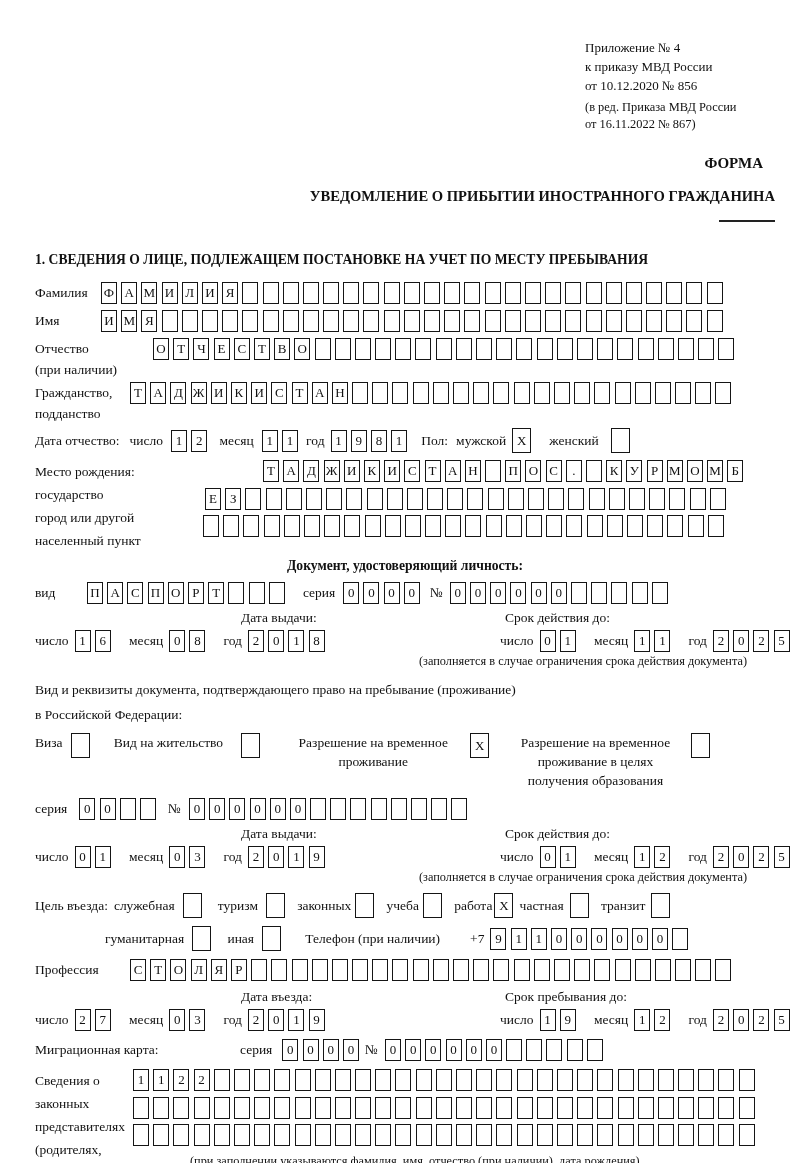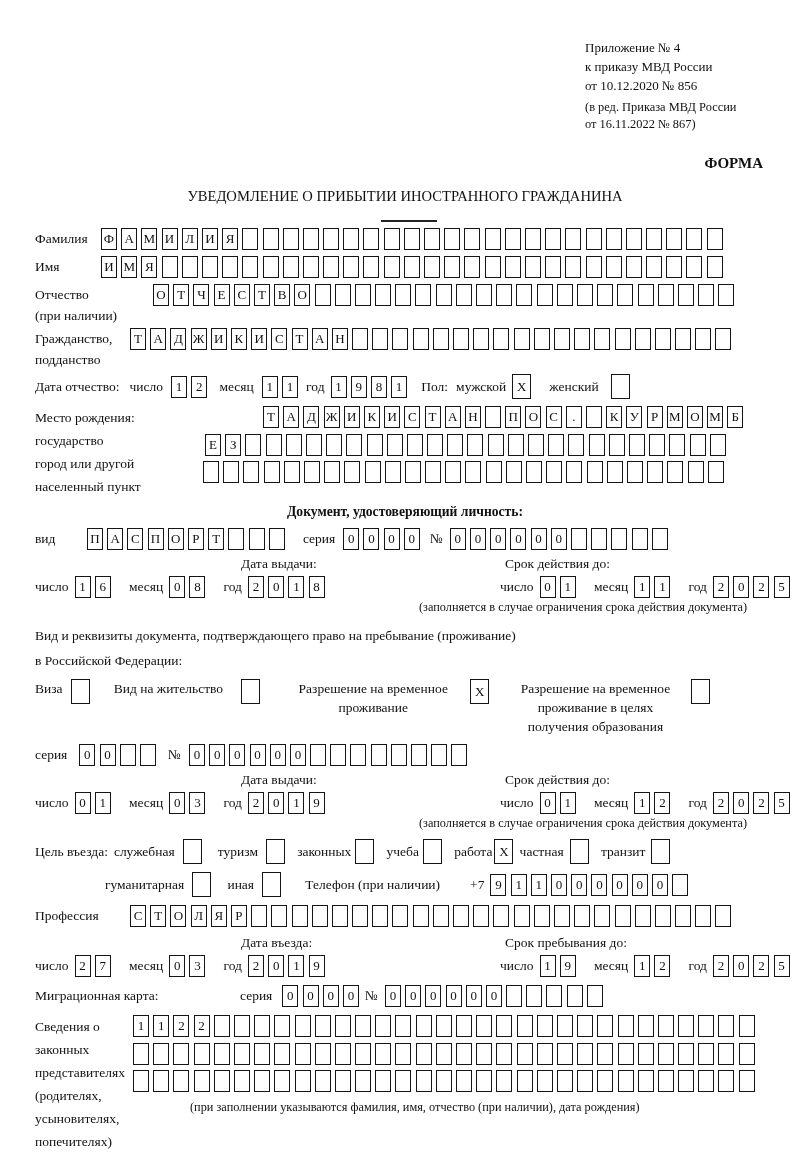--- a/index.html
+++ b/index.html
@@ -5,21 +5,21 @@
   html,body{margin:0;padding:0;background:#888;}
   .page{
     width:800px;height:1163px;background:#fff;color:#111;
     font-family:"Liberation Serif","DejaVu Serif",serif;
     box-sizing:border-box;padding:38px 25px 10px 35px;
     position:relative;overflow:hidden;font-size:13.5px;
   }
   .hdr-block{margin-left:auto;width:190px;line-height:19px;font-size:13px;}
   .hdr-rev{margin-top:4px;font-size:12.4px;line-height:17px;}
   .form-label{text-align:right;padding-right:12px;font-weight:bold;font-size:15px;margin-top:22px;}
-  .title{text-align:center;font-weight:normal;font-size:14.6px;line-height:21px;margin-top:14px;}
+  .title{text-align:right;font-weight:bold;font-size:14.6px;line-height:21px;margin-top:14px;}
   .title-underline{display:inline-block;width:56px;border-bottom:2px solid #222;height:13px;margin-left:8px;}
   .sec-heading{font-weight:bold;font-size:13.6px;margin-top:24px;margin-bottom:14px;}
   .frow{display:flex;align-items:center;margin-bottom:6px;}
   .frow.top{align-items:flex-start;}
   .lbl{flex:0 0 auto;}
   .lbl2{flex:0 0 auto;line-height:21px;}
   .boxes{display:flex;flex-wrap:nowrap;}
   .cell{
     width:14px;height:20px;border:1.6px solid #151515;margin-right:4.2px;
     display:inline-flex;align-items:center;justify-content:center;
@@ -64,20 +64,21 @@
     </div>
   </div>
 
   <div class="form-label">ФОРМА</div>
 
   <div class="title">
     <div>УВЕДОМЛЕНИЕ О ПРИБЫТИИ ИНОСТРАННОГО ГРАЖДАНИНА</div>
     <div><span class="title-underline"></span></div>
   </div>
 
+  <div class="sec-heading">1. СВЕДЕНИЯ О ЛИЦЕ, ПОДЛЕЖАЩЕМ ПОСТАНОВКЕ НА УЧЕТ ПО МЕСТУ ПРЕБЫВАНИЯ</div>
 
   <div class="frow">
     <div class="lbl" style="width:66px">Фамилия</div>
     <div class="boxes">
         <span class="cell">Ф</span>
         <span class="cell">А</span>
         <span class="cell">М</span>
         <span class="cell">И</span>
         <span class="cell">Л</span>
         <span class="cell">И</span>

